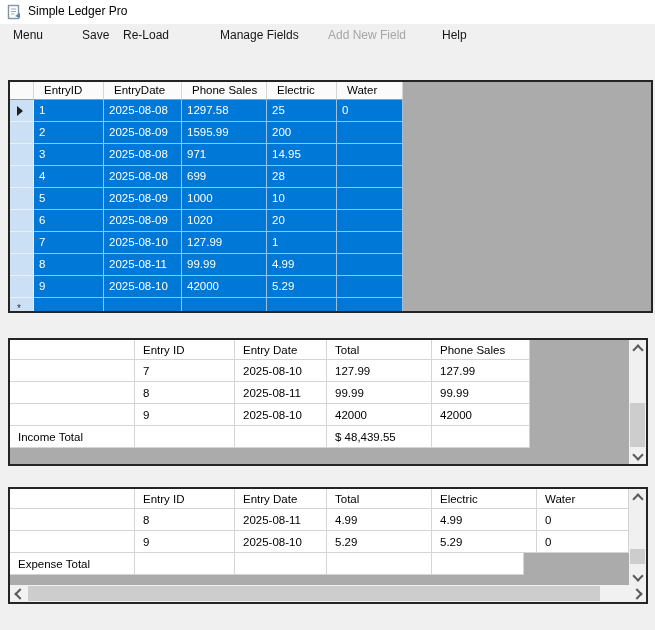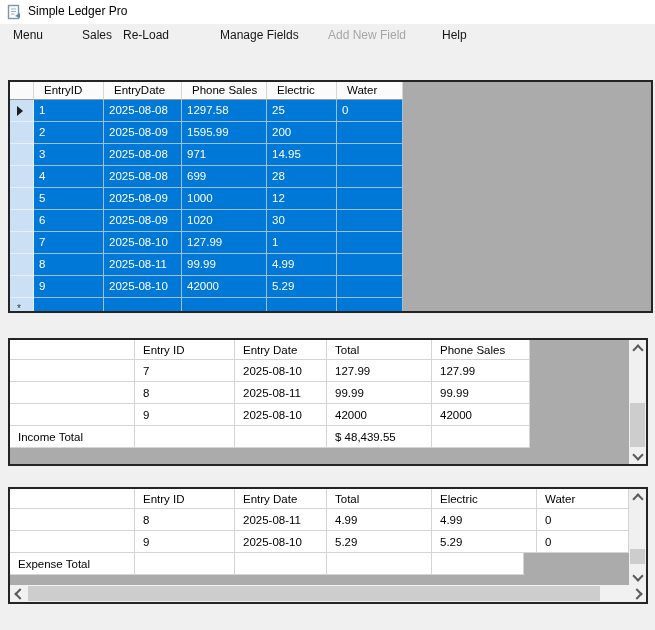--- a/index.html
+++ b/index.html
@@ -67,21 +67,21 @@
       <line x1="5" y1="5" x2="10" y2="5" stroke="#9AA9B5" stroke-width="1"></line>
       <line x1="5" y1="7.5" x2="10" y2="7.5" stroke="#9AA9B5" stroke-width="1"></line>
       <line x1="5" y1="10" x2="8.5" y2="10" stroke="#9AA9B5" stroke-width="1"></line>
       <path d="M9 12 L14 9 L14 14 Z" fill="#5B86A8"></path>
     </svg>
     <span class="title-text">Simple Ledger Pro</span>
   </div>
 
   <div class="menubar">
     <span class="menu-item mi-0">Menu</span>
-    <span class="menu-item mi-1">Sales</span>
+    <span class="menu-item mi-1">Save</span>
     <span class="menu-item mi-2">Re-Load</span>
     <span class="menu-item mi-3">Manage Fields</span>
     <span class="menu-item mi-4 disabled">Add New Field</span>
     <span class="menu-item mi-5">Help</span>
   </div>
 
   <div class="grid" id="grid1">
       <div class="g-row hdr">
         <div class="g-cell corner" style="width: 24px;"></div>
         <div class="g-cell" style="width: 70px;">EntryID</div>
@@ -122,29 +122,29 @@
         <div class="g-cell" style="width: 78px;">2025-08-08</div>
         <div class="g-cell" style="width: 85px;">699</div>
         <div class="g-cell" style="width: 70px;">28</div>
         <div class="g-cell" style="width: 66px;"></div>
       </div>
       <div class="g-row drow">
         <div class="g-cell rowhdr" style="width: 24px;"></div>
         <div class="g-cell" style="width: 70px;">5</div>
         <div class="g-cell" style="width: 78px;">2025-08-09</div>
         <div class="g-cell" style="width: 85px;">1000</div>
-        <div class="g-cell" style="width: 70px;">12</div>
+        <div class="g-cell" style="width: 70px;">10</div>
         <div class="g-cell" style="width: 66px;"></div>
       </div>
       <div class="g-row drow">
         <div class="g-cell rowhdr" style="width: 24px;"></div>
         <div class="g-cell" style="width: 70px;">6</div>
         <div class="g-cell" style="width: 78px;">2025-08-09</div>
         <div class="g-cell" style="width: 85px;">1020</div>
-        <div class="g-cell" style="width: 70px;">30</div>
+        <div class="g-cell" style="width: 70px;">20</div>
         <div class="g-cell" style="width: 66px;"></div>
       </div>
       <div class="g-row drow">
         <div class="g-cell rowhdr" style="width: 24px;"></div>
         <div class="g-cell" style="width: 70px;">7</div>
         <div class="g-cell" style="width: 78px;">2025-08-10</div>
         <div class="g-cell" style="width: 85px;">127.99</div>
         <div class="g-cell" style="width: 70px;">1</div>
         <div class="g-cell" style="width: 66px;"></div>
       </div>

